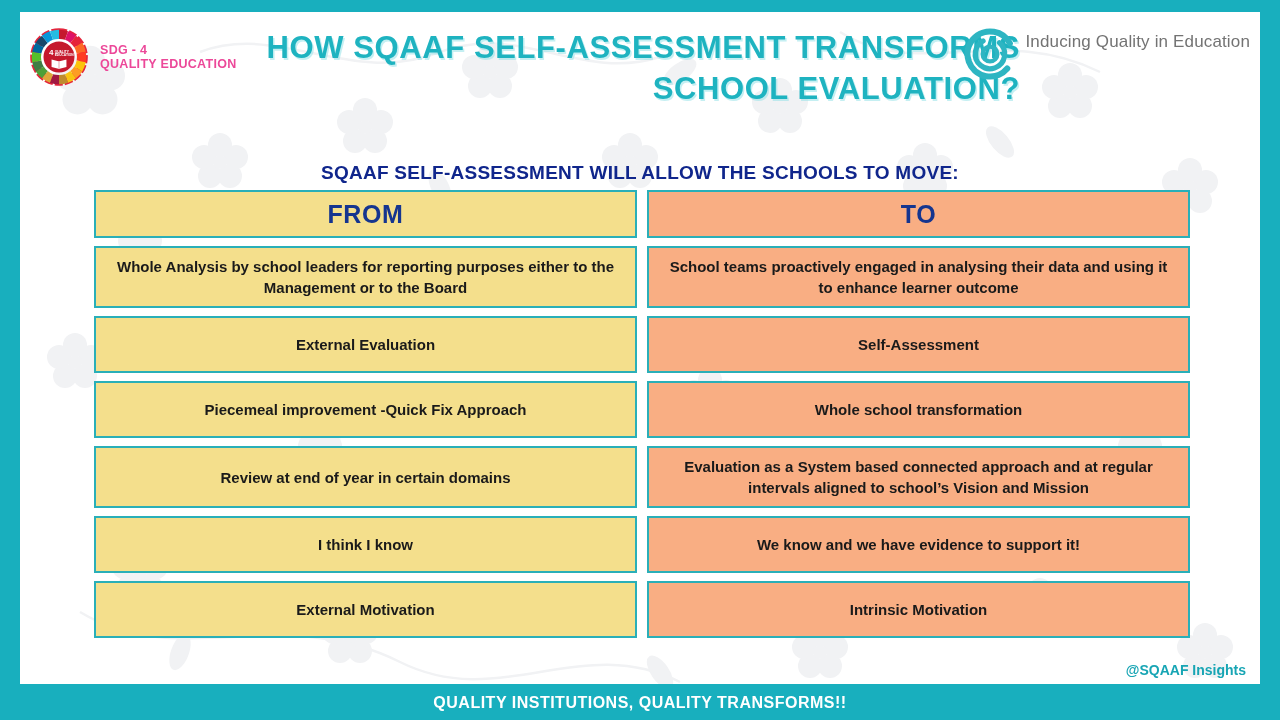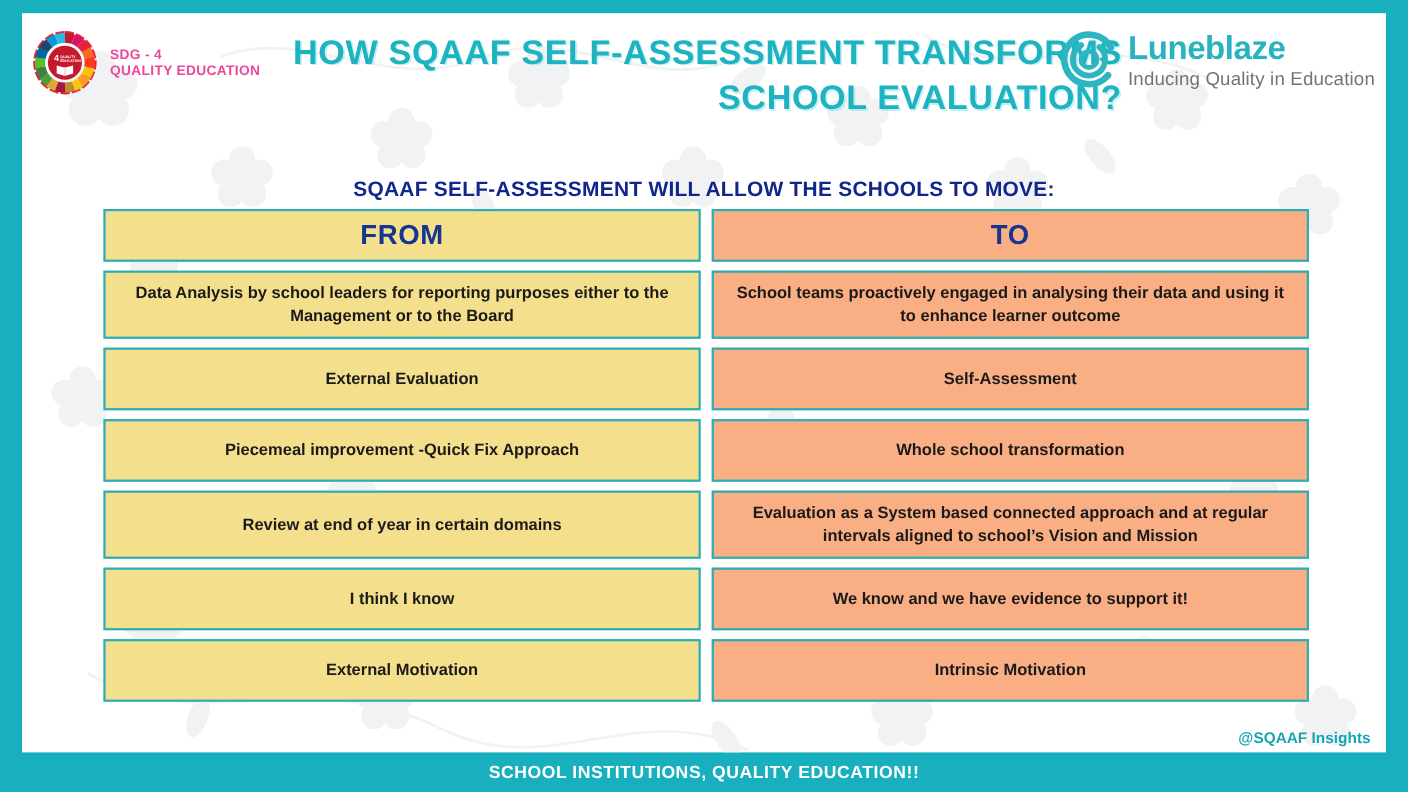--- a/index.html
+++ b/index.html
@@ -225,42 +225,41 @@
 
       <div class="brand">
         <svg class="brand-mark" viewBox="0 0 60 60">
           <g fill="none" stroke="#2EB5C2" stroke-linecap="round">
             <path d="M30,4 A26,26 0 1,1 29.9,4" stroke-width="7" stroke-dasharray="132 32" transform="rotate(130 30 30)"></path>
             <path d="M30,13 A17,17 0 1,1 29.9,13" stroke-width="6" stroke-dasharray="86 22" transform="rotate(40 30 30)"></path>
             <circle cx="30" cy="30" r="8.5" stroke-width="5"></circle>
           </g>
         </svg>
         <div class="brand-txt">
-          <div class="brand-name">Luneblaze</div>
           <div class="brand-tag">Inducing Quality in Education</div>
         </div>
       </div>
     </div>
 
     <div class="subtitle">SQAAF SELF-ASSESSMENT WILL ALLOW THE SCHOOLS TO MOVE:</div>
 
     <div class="table">
 
       <div class="trow head-row">
         <div class="cell from">
           <span>FROM</span>
         </div>
         <div class="cell to">
           <span>TO</span>
         </div>
       </div>
 
       <div class="trow body-row tall">
         <div class="cell from">
-          <span>Data Analysis by school leaders for reporting purposes either to the Management or to the Board</span>
+          <span>Whole Analysis by school leaders for reporting purposes either to the Management or to the Board</span>
         </div>
         <div class="cell to">
           <span>School teams proactively engaged in analysing their data and using it to enhance learner outcome</span>
         </div>
       </div>
 
       <div class="trow body-row">
         <div class="cell from">
           <span>External Evaluation</span>
         </div>
@@ -304,15 +303,15 @@
           <span>Intrinsic Motivation</span>
         </div>
       </div>
 
     </div>
 
     <div class="handle">@SQAAF Insights</div>
   </div>
 
   <div class="footer-bar">
-    <span>SCHOOL INSTITUTIONS, QUALITY EDUCATION!!</span>
+    <span>QUALITY INSTITUTIONS, QUALITY TRANSFORMS!!</span>
   </div>
 </div>
 
 </body></html>

